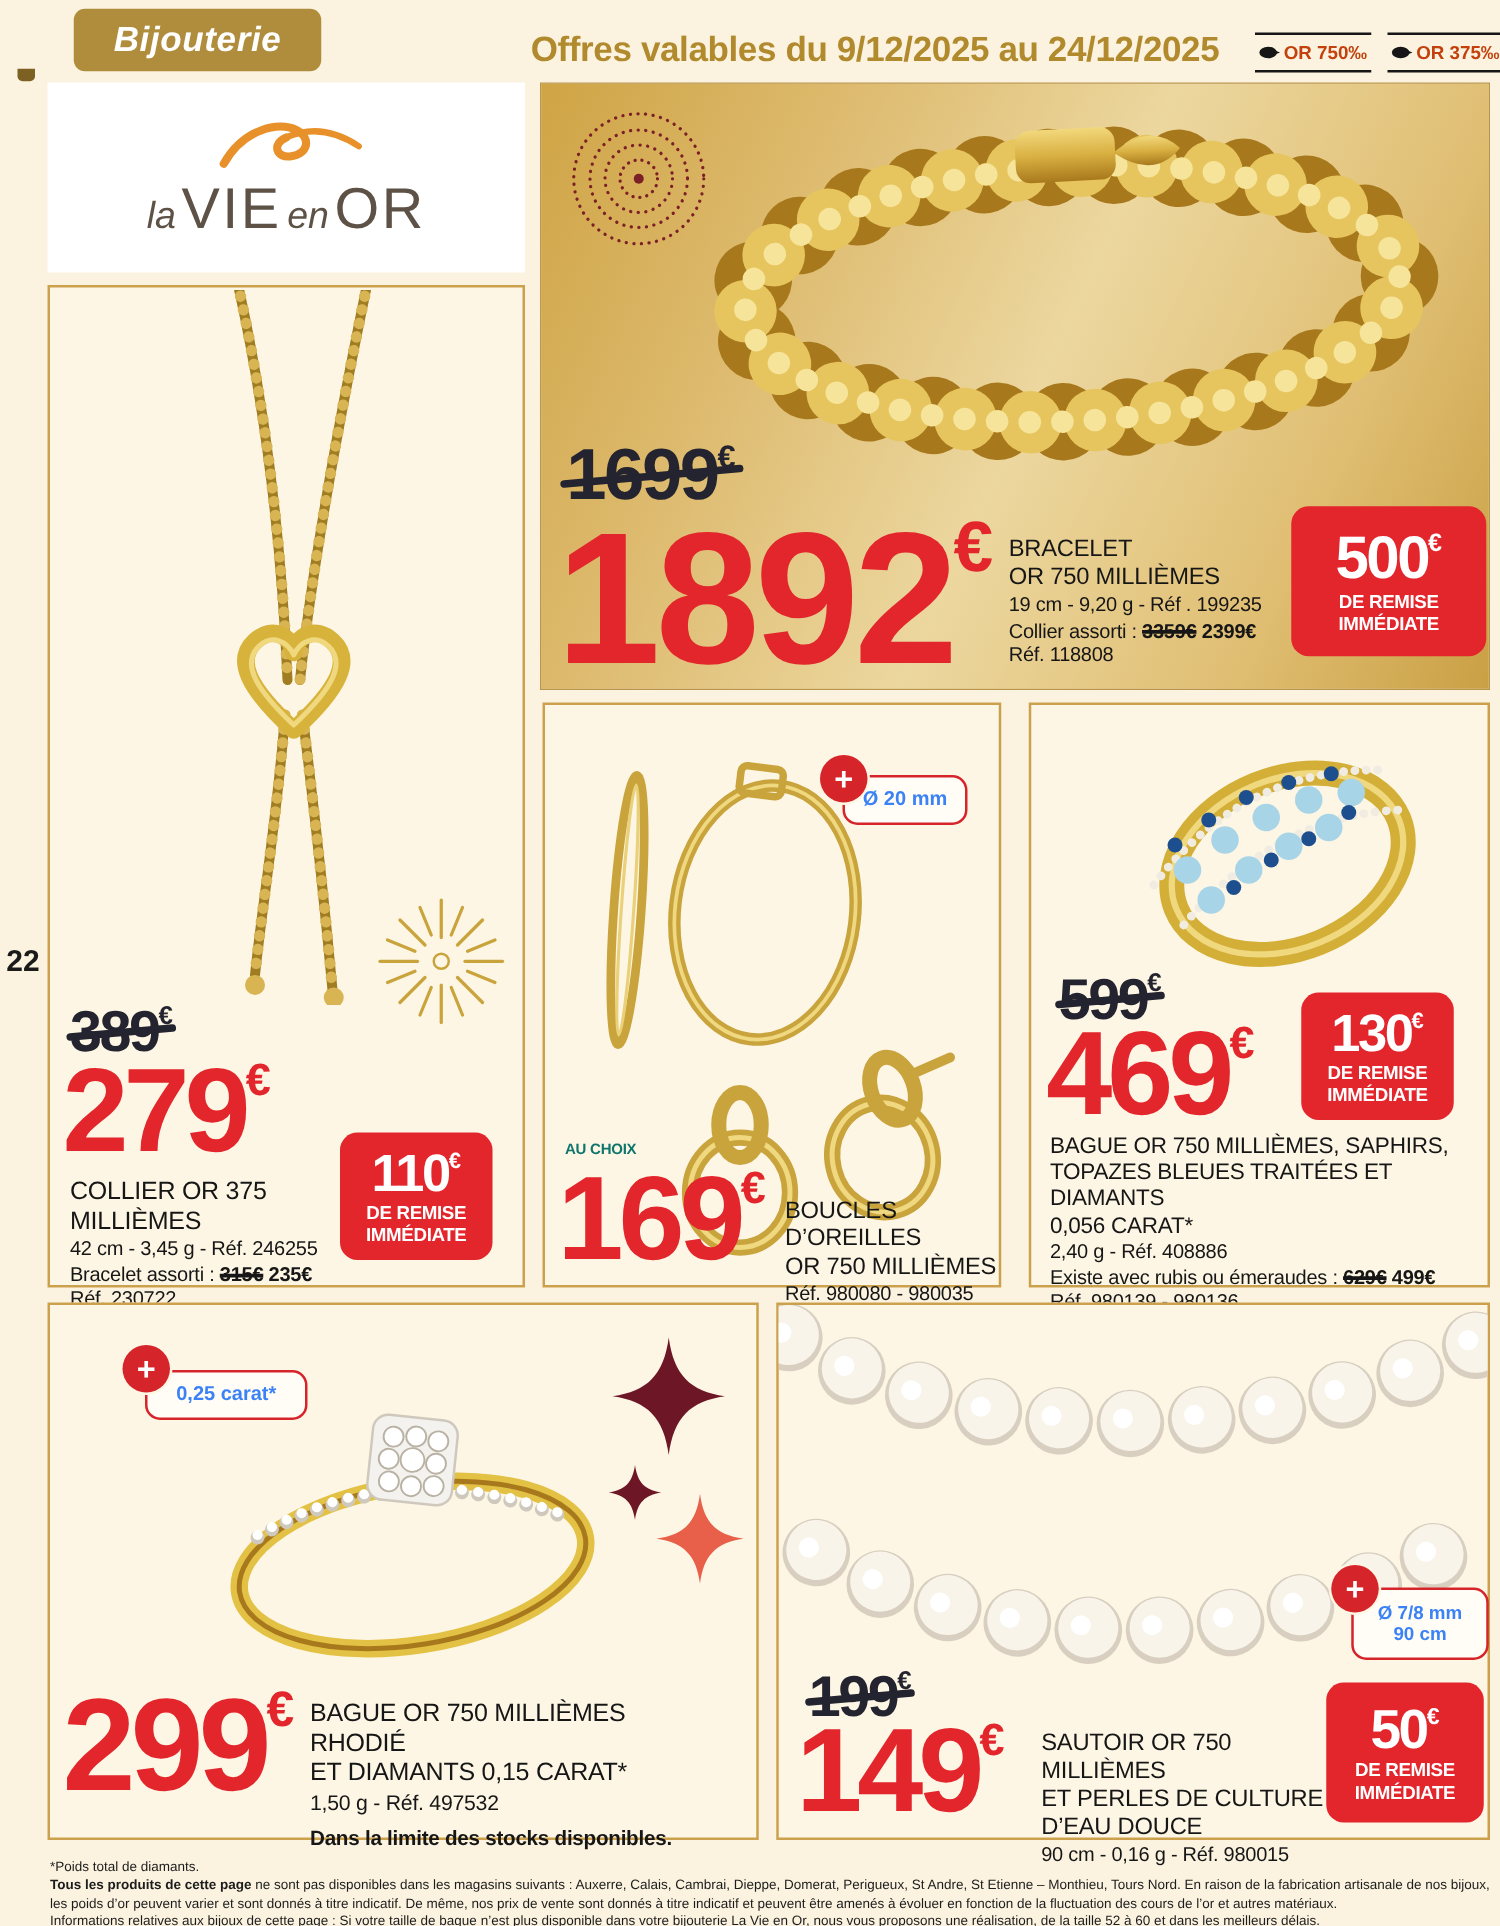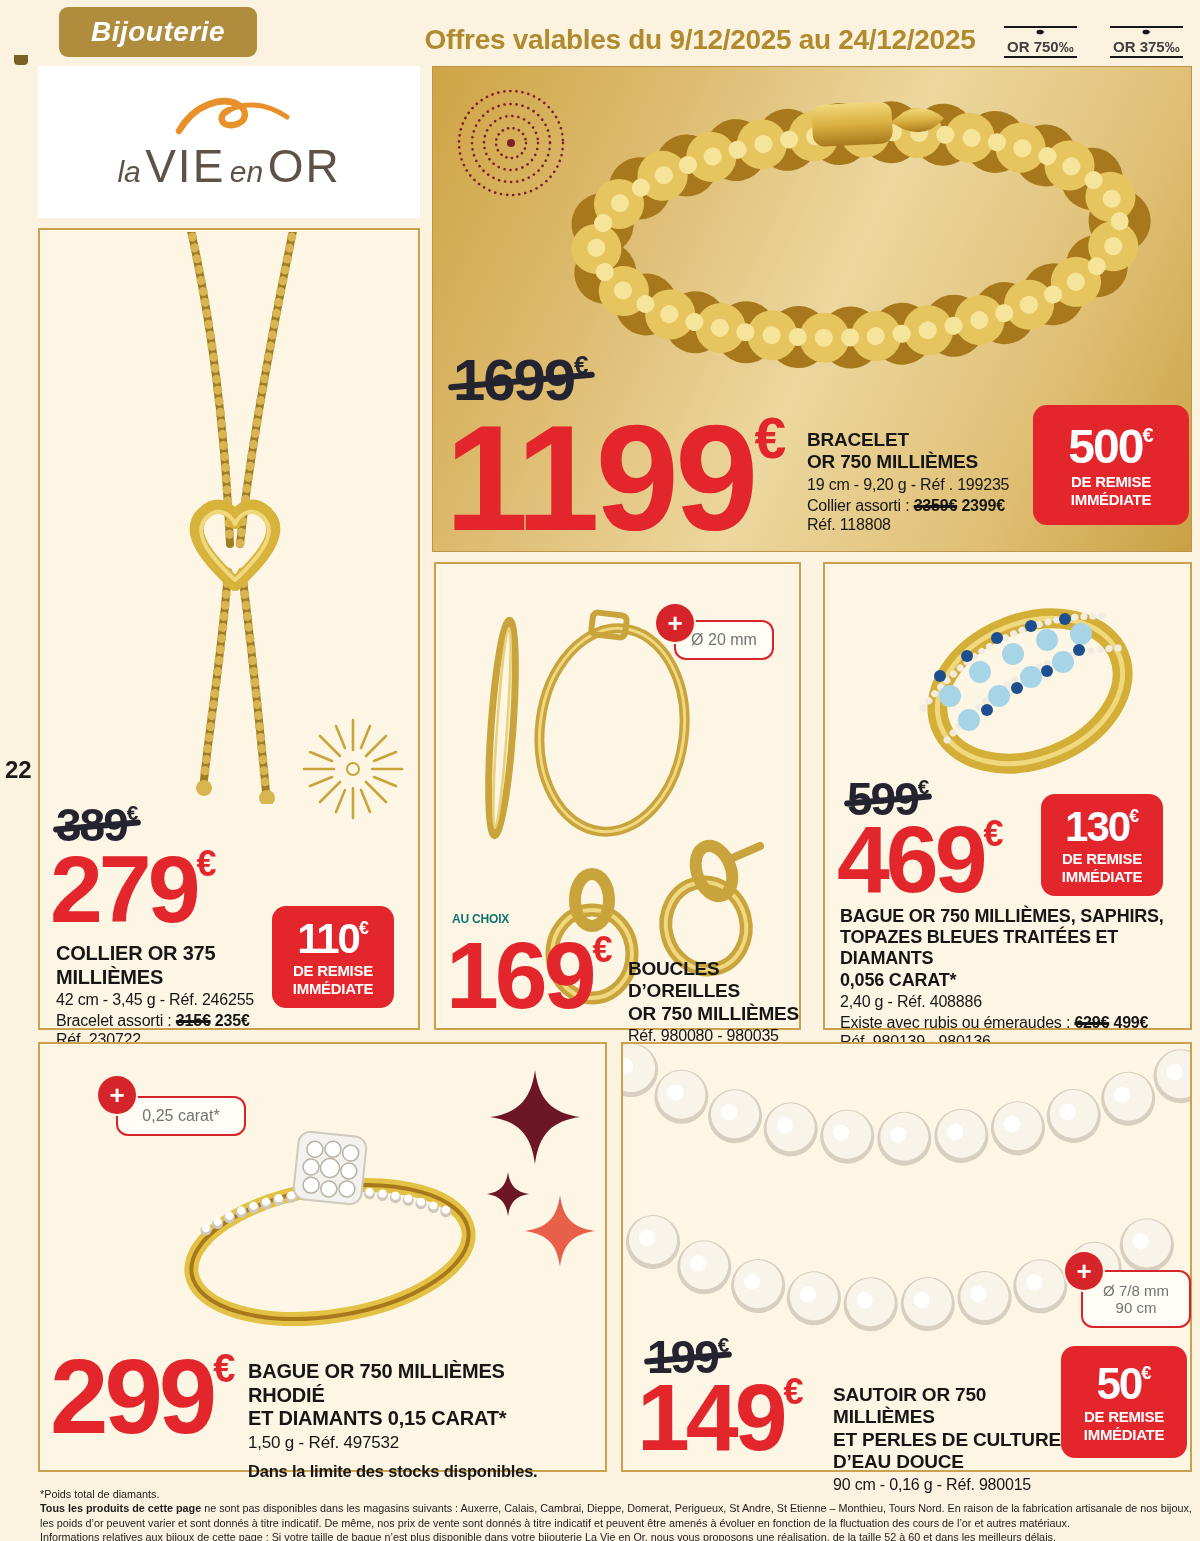--- a/index.html
+++ b/index.html
@@ -9,21 +9,21 @@
 
   
   .tag{left:14px;top:7px;width:198px;height:50px;background:#b08d3d;border-radius:9px;
        display:flex;align-items:center;justify-content:center;color:#fff;
        font-size:28px;font-weight:bold;font-style:italic;letter-spacing:.5px;margin-left:45px;}
   .tag-fold{left:14px;top:55px;width:14px;height:10px;background:#7d6123;border-radius:0 0 4px 4px;}
   .validity{left:420px;top:24px;width:560px;text-align:center;color:#b28a2e;
             font-size:28px;font-weight:bold;letter-spacing:-.3px;}
   .hallmark{top:26px;height:26px;display:flex;align-items:center;gap:3px;
             border-top:2px solid #161616;border-bottom:2px solid #161616;
-            padding:1px 3px;color:#404040;font-weight:bold;font-size:15px;white-space:nowrap;flex-direction:column;}
+            padding:1px 3px;color:#c2410c;font-weight:bold;font-size:15px;white-space:nowrap;}
 
   
   .logo-card{left:38px;top:66px;width:382px;height:152px;background:#ffffff;
              display:flex;flex-direction:column;align-items:center;justify-content:center;}
   .logo-text{color:#5e5247;font-family:Liberation Sans, sans-serif;line-height:1;margin-top:2px;}
   .logo-text .it{font-style:italic;font-size:30px;}
   .logo-text .caps{font-size:46px;letter-spacing:2px;}
 
   
   .gold-panel{left:432px;top:66px;width:760px;height:486px;
@@ -48,29 +48,29 @@
   .xs{font-weight:bold;text-decoration:line-through;text-decoration-thickness:2.5px;}
 
   
   .badge{background:#e3252c;border-radius:14px;color:#fff;text-align:center;
          display:flex;flex-direction:column;align-items:center;justify-content:center;line-height:1;}
   .badge .v{font-weight:800;letter-spacing:-2px;}
   .badge .v sup{font-size:.42em;vertical-align:top;position:relative;top:.1em;letter-spacing:0;}
   .badge .l{font-weight:800;font-size:15px;margin-top:3px;letter-spacing:-.3px;}
 
   
-  .pill{background:#fffdf6;border:2px solid #d6242b;border-radius:12px;color:#737373;
-        font-weight:400;display:flex;flex-direction:column;align-items:center;justify-content:center;
+  .pill{background:#fffdf6;border:2px solid #d6242b;border-radius:12px;color:#3b82f6;
+        font-weight:700;display:flex;flex-direction:column;align-items:center;justify-content:center;
         font-size:16px;line-height:1.15;}
   .plus{background:#d6242b;border-radius:50%;color:#fff;display:flex;align-items:center;
         justify-content:center;font-weight:800;box-shadow:0 0 0 2px #fdf6e4;z-index:3;}
 
   
   .desc{color:#161616;line-height:1.18;letter-spacing:-.2px;}
-  .desc .nm{font-weight:700;font-size:19px;}
+  .desc .nm{font-weight:400;font-size:19px;}
   .desc .dt{font-size:16px;margin-top:2px;}
   .desc .rf{font-size:16px;}
   .desc b{font-weight:800;}
   .choice{font-weight:700;font-size:12px;color:#0f766e;letter-spacing:-.2px;}
   .stock{font-weight:700;font-size:16.5px;margin-top:9px;color:#161616;}
 
   .pagenum{left:5px;top:756px;font-size:24px;font-weight:800;color:#1a1a1a;}
 
   
   .footer{left:40px;top:1487px;width:1152px;color:#1c1c1c;font-size:10.8px;line-height:1.32;}
@@ -140,21 +140,21 @@
         <ellipse cx="325" cy="160" rx="262" ry="102" fill="none" stroke="#f6e49a" stroke-width="18" stroke-dasharray="0.1 26" stroke-linecap="round"></ellipse>
         <rect x="285" y="28" width="80" height="42" rx="12" fill="url(#gg1)"></rect>
         <path d="M365,48 q30,-22 52,0 q-22,24 -52,2 Z" fill="url(#gg1)"></path>
       </g>
     </svg>
 
     <div class="abs old" style="left:20px;top:284px;font-size:58px;">
       <span>1699</span><sup>€</sup>
     </div>
     <div class="abs price" style="left:12px;top:336px;font-size:150px;">
-      <span>1199</span><sup>€</sup>
+      <span>1892</span><sup>€</sup>
     </div>
 
     <div class="abs desc" style="left:374px;top:362px;width:228px;">
       <div class="nm">BRACELET</div>
       <div class="nm">OR 750 MILLIÈMES</div>
       <div class="dt">19 cm - 9,20 g - Réf . 199235</div>
       <div class="dt">
         <span>Collier assorti :</span>
         <span class="xs">3359€</span>
         <b>2399€</b>

